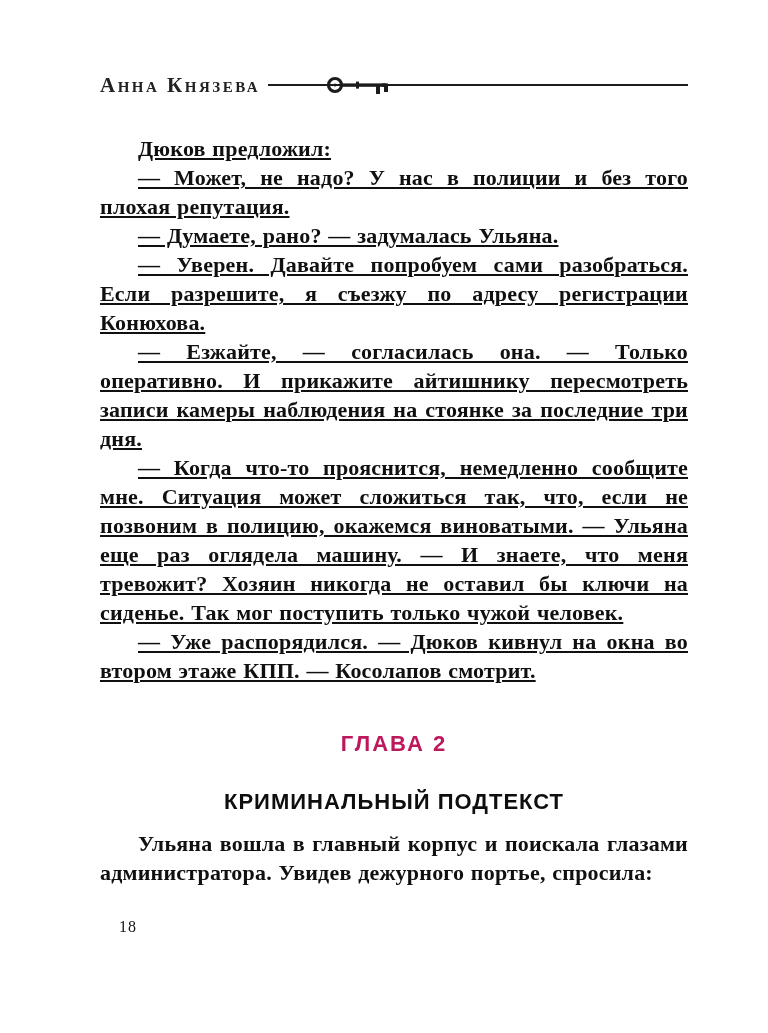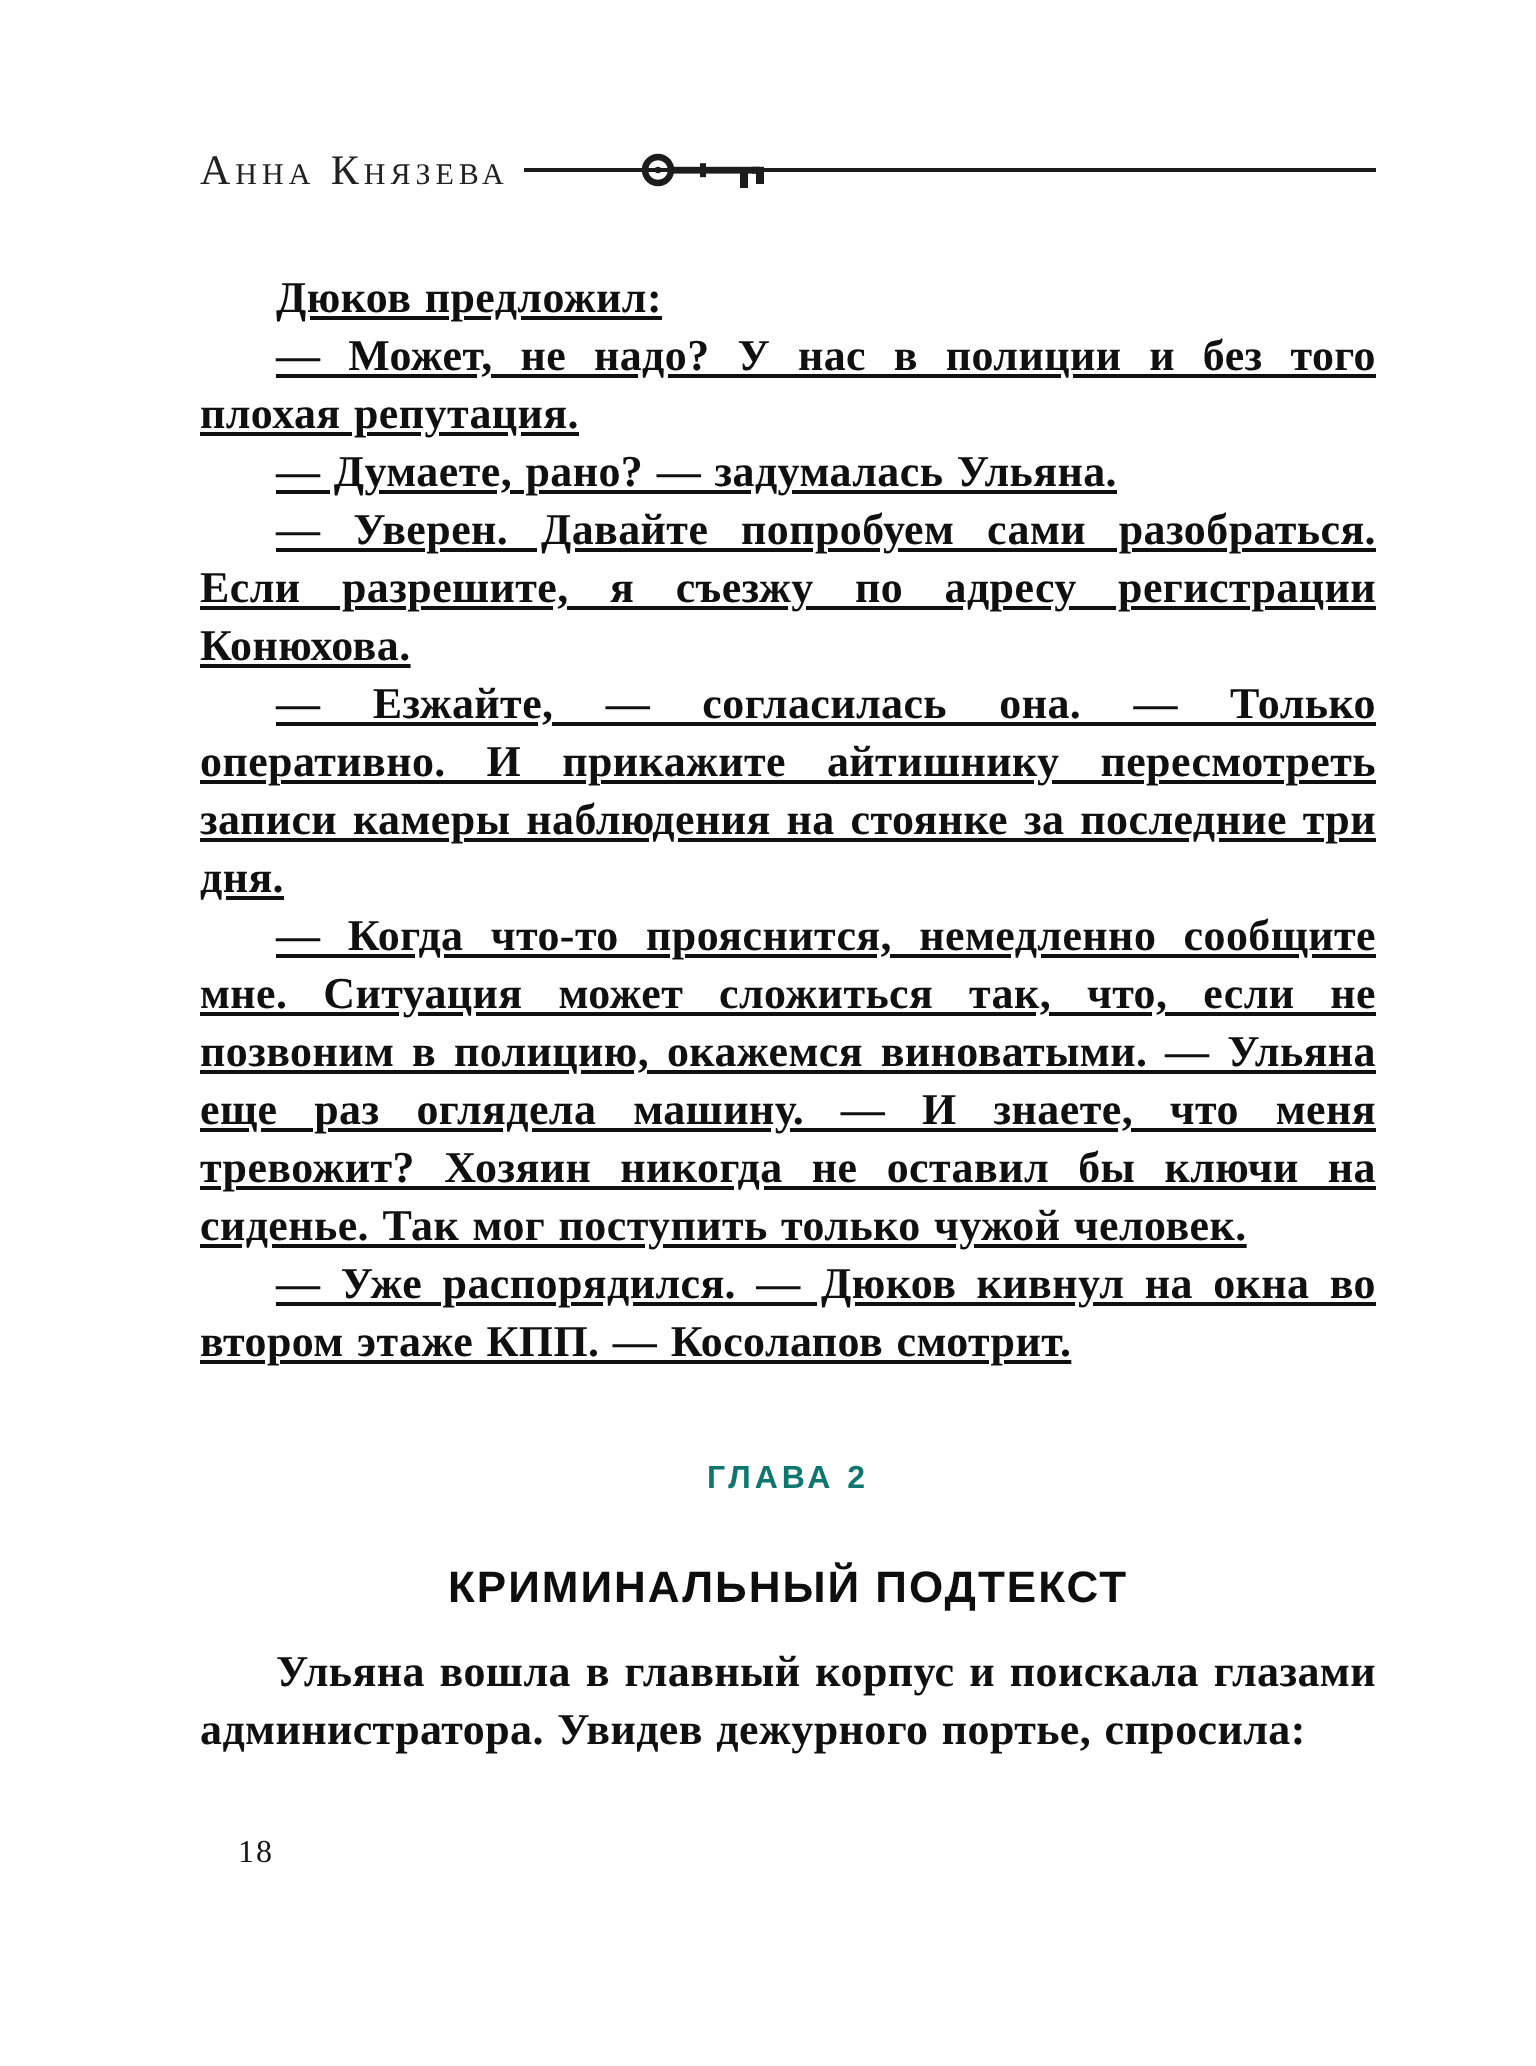--- a/index.html
+++ b/index.html
@@ -20,21 +20,21 @@
     overflow: hidden;
   }
   
   .running-head {
     display: flex;
     align-items: center;
     height: 30px;
   }
   .author {
     font-size: 21px;
-    font-weight: normal;
+    font-weight: bold;
     font-variant: small-caps;
     letter-spacing: 2.5px;
     color: #222;
     white-space: nowrap;
     margin-right: 8px;
   }
   .rule-wrap {
     flex: 1;
     position: relative;
     height: 24px;
@@ -67,24 +67,24 @@
     letter-spacing: 0.2px;
     word-spacing: 1px;
   }
   
   .chapter-block {
     margin-top: 46px;
     text-align: center;
     font-family: "Liberation Sans", sans-serif;
   }
   .chapter-title {
-    font-size: 16px;
+    font-size: 22px;
     font-weight: 600;
     letter-spacing: 2px;
-    color: #0f766e;
+    color: #be185d;
   }
   .chapter-subtitle {
     margin-top: 32px;
     font-size: 22px;
     font-weight: bold;
     letter-spacing: 1px;
     color: #0e0e0e;
   }
   .body2-block {
     margin-top: 14px;

